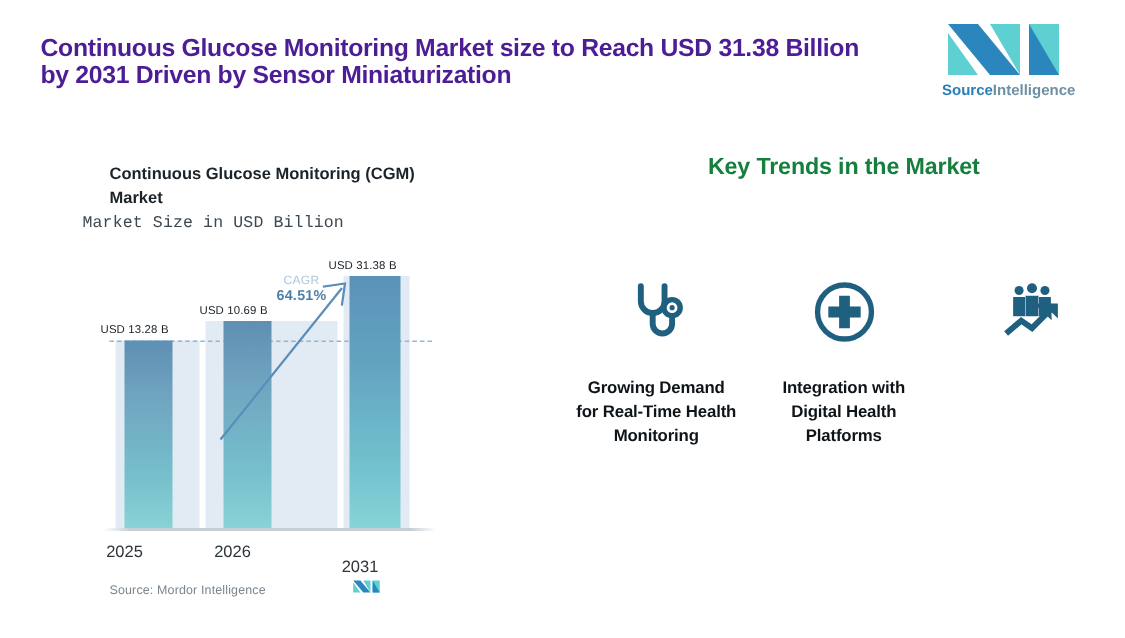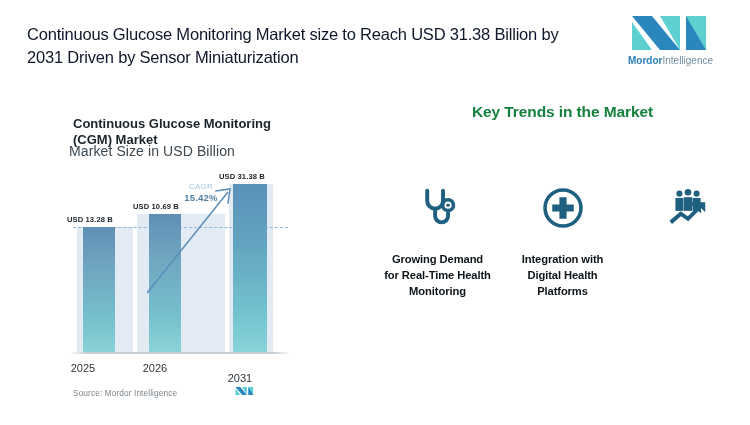--- a/index.html
+++ b/index.html
@@ -8,41 +8,41 @@
     background:#ffffff;
     font-family:"Liberation Sans", sans-serif;
     overflow:hidden;
   }
   .page { position:relative; width:750px; height:425px; background:#fff; }
 
   
   .header { position:absolute; left:0; top:0; width:750px; height:88px; }
   .title {
     position:absolute; left:27px; top:23px; width:560px;
-    font-size:16.5px; font-weight:400; line-height:23px;
-    color:#0f172a; letter-spacing:-0.2px;
+    font-size:16.5px; font-weight:700; line-height:18px;
+    color:#4c1d95; letter-spacing:-0.2px;
   }
   .logo-wrap { position:absolute; left:620px; top:14px; width:112px; height:58px; }
   .logo-mark { position:absolute; left:10px; top:0px; width:92px; height:38px; }
   .logo-text {
     position:absolute; left:8px; top:41px; width:100px;
     font-size:10px; line-height:12px; white-space:nowrap;
   }
   .logo-text .b { color:#2a7fb8; font-weight:700; }
-  .logo-text .t { color:#6f8fa3; font-weight:400; }
+  .logo-text .t { color:#6f8fa3; font-weight:700; }
 
   
   .chart-panel { position:absolute; left:55px; top:100px; width:300px; height:310px; }
   .chart-title {
     position:absolute; left:18px; top:8px; width:240px;
-    font-size:13px; font-weight:600; line-height:16px; color:#1b2329;margin-top:8px;
+    font-size:11px; font-weight:600; line-height:16px; color:#1b2329;
   }
   .chart-sub {
-    position:absolute; left:14px; top:43px;
-    font-size:14px; font-weight:400; color:#3c4750; letter-spacing:0.1px;
+    position:absolute; left:0; top:43px;
+    font-size:11px; font-weight:400; color:#3c4750; letter-spacing:0.1px;font-family:Liberation Mono, monospace;
   }
 
   .plot { position:absolute; left:18px; top:62px; width:215px; height:192px; }
 
   
   .band { position:absolute; bottom:0; background:#e2ebf3; }
 
   .bar { position:absolute; bottom:0; border-radius:0; }
   .bar-grad {
     background:linear-gradient(to bottom,#5e8fb4 0%, #6fa3bf 28%, #76c0cd 72%, #8ad3d6 100%);
@@ -55,21 +55,21 @@
     position:absolute; height:0; border-top:1.3px dashed #8fb6d6;
     left:0; width:215px;
   }
 
   .axis-line {
     position:absolute; left:-4px; bottom:0; width:222px; height:1.6px;
     background:linear-gradient(to right,#ffffff 0%, #c6ced4 8%, #c6ced4 92%, #ffffff 100%);
   }
 
   .vlabel {
-    position:absolute; font-size:7.6px; font-weight:700; color:#1b2329;
+    position:absolute; font-size:7.6px; font-weight:400; color:#1b2329;
     white-space:nowrap; letter-spacing:0.1px;
   }
   .xlabel {
     position:absolute; font-size:11px; font-weight:400; color:#2c353c;
     text-align:center; white-space:nowrap;
   }
 
   .cagr-label {
     position:absolute; text-align:center; width:60px;
     font-size:8px; line-height:11px; letter-spacing:0.2px;
@@ -110,21 +110,21 @@
 
     <div class="logo-wrap">
       <svg class="logo-mark" viewBox="0 0 92 38">
         <polygon points="2,2 22,2 50,36 30,36" fill="#2b86bd"></polygon>
         <polygon points="2,36 2,8 22,36" fill="#5fd0d2"></polygon>
         <polygon points="50,36 50,2 30,2" fill="#5fd0d2"></polygon>
         <polygon points="56,2 76,2 76,36 56,36" fill="#5fd0d2"></polygon>
         <polygon points="56,2 76,36 56,36" fill="#2b86bd"></polygon>
       </svg>
       <div class="logo-text">
-        <span class="b">Mordor</span><span class="t">Intelligence</span>
+        <span class="b">Source</span><span class="t">Intelligence</span>
       </div>
     </div>
   </div>
 
   <div class="chart-panel">
     <div class="chart-title">Continuous Glucose Monitoring (CGM) Market</div>
     <div class="chart-sub">Market Size in USD Billion</div>
 
     <div class="plot">
 
@@ -142,21 +142,21 @@
         <path d="M74 131 L155 30" stroke="#5b8dba" stroke-width="1.5" fill="none"></path>
         <path d="M143 29 L157 27 L155 41" stroke="#5b8dba" stroke-width="1.5" fill="none" stroke-linecap="square" stroke-linejoin="miter"></path>
       </svg>
 
       <div class="vlabel" style="left:-6px; top:53px;">USD 13.28 B</div>
       <div class="vlabel" style="left:60px; top:40px;">USD 10.69 B</div>
       <div class="vlabel" style="left:146px;top:10px;">USD 31.38 B</div>
 
       <div class="cagr-label" style="left:98px; top:9px;">
         <span class="cagr-k">CAGR</span>
-        <span class="cagr-v">15.42%</span>
+        <span class="cagr-v">64.51%</span>
       </div>
 
       <div class="axis-line"></div>
     </div>
 
     <div class="xlabel" style="left:4px; top:262px; width:48px;">2025</div>
     <div class="xlabel" style="left:76px; top:262px; width:48px;">2026</div>
     <div class="xlabel" style="left:160px;top:272px; width:50px;">2031</div>
 
     <div class="source">Source: Mordor Intelligence</div>

